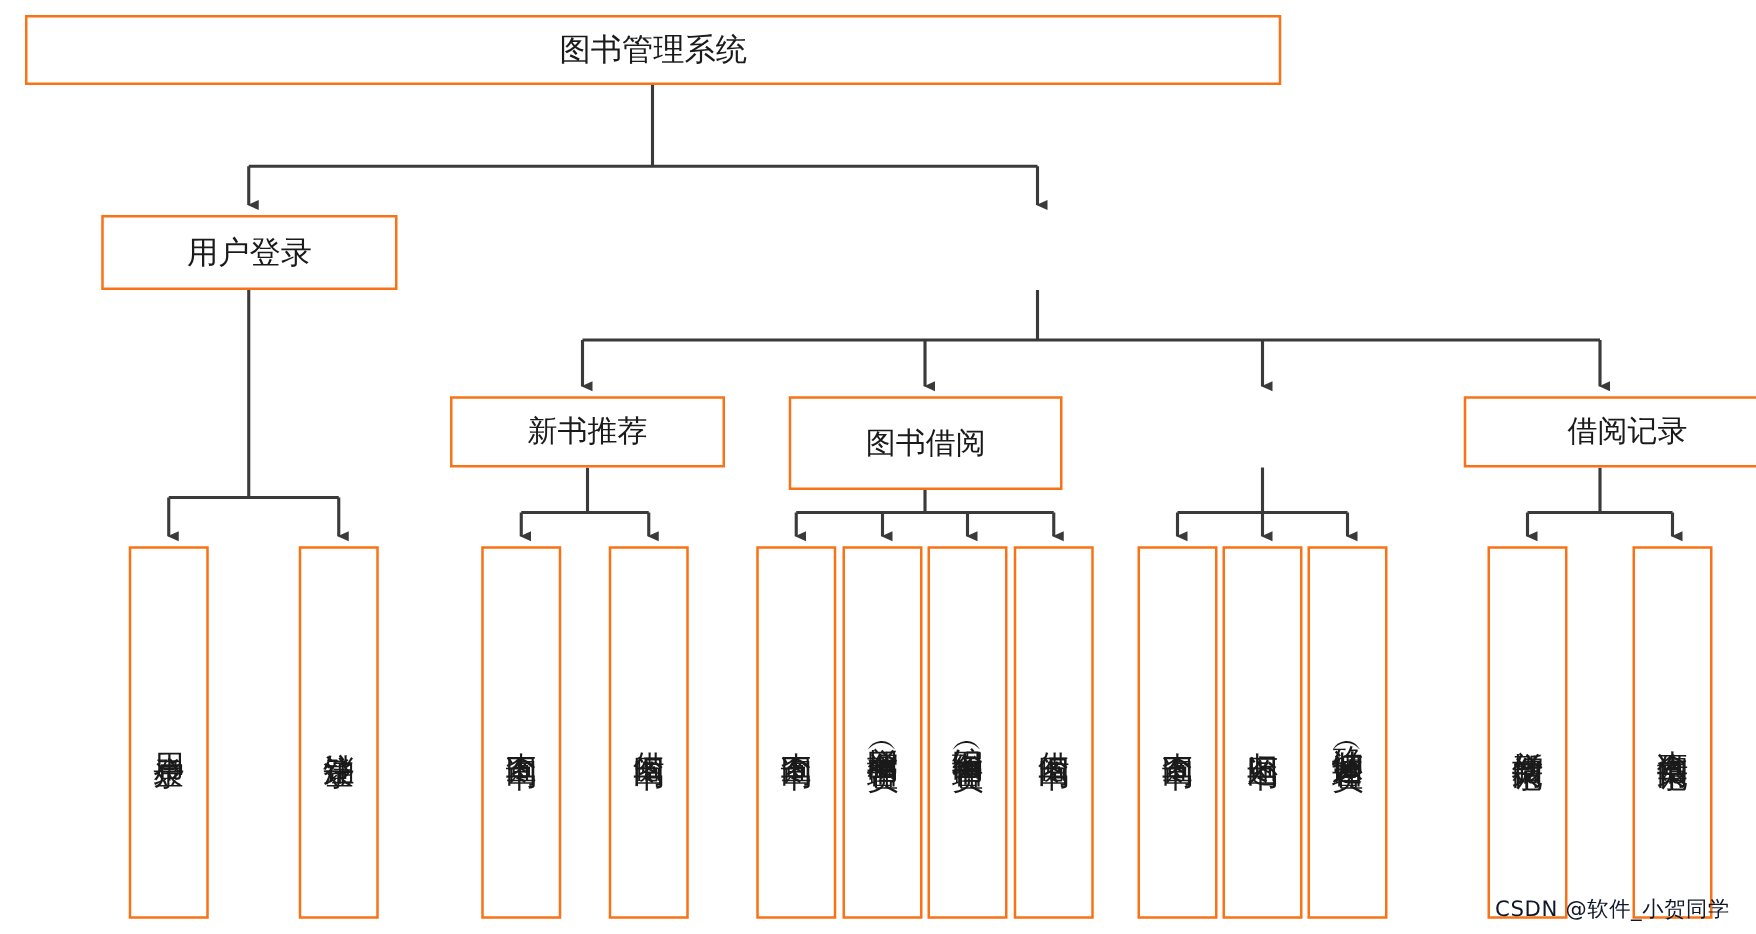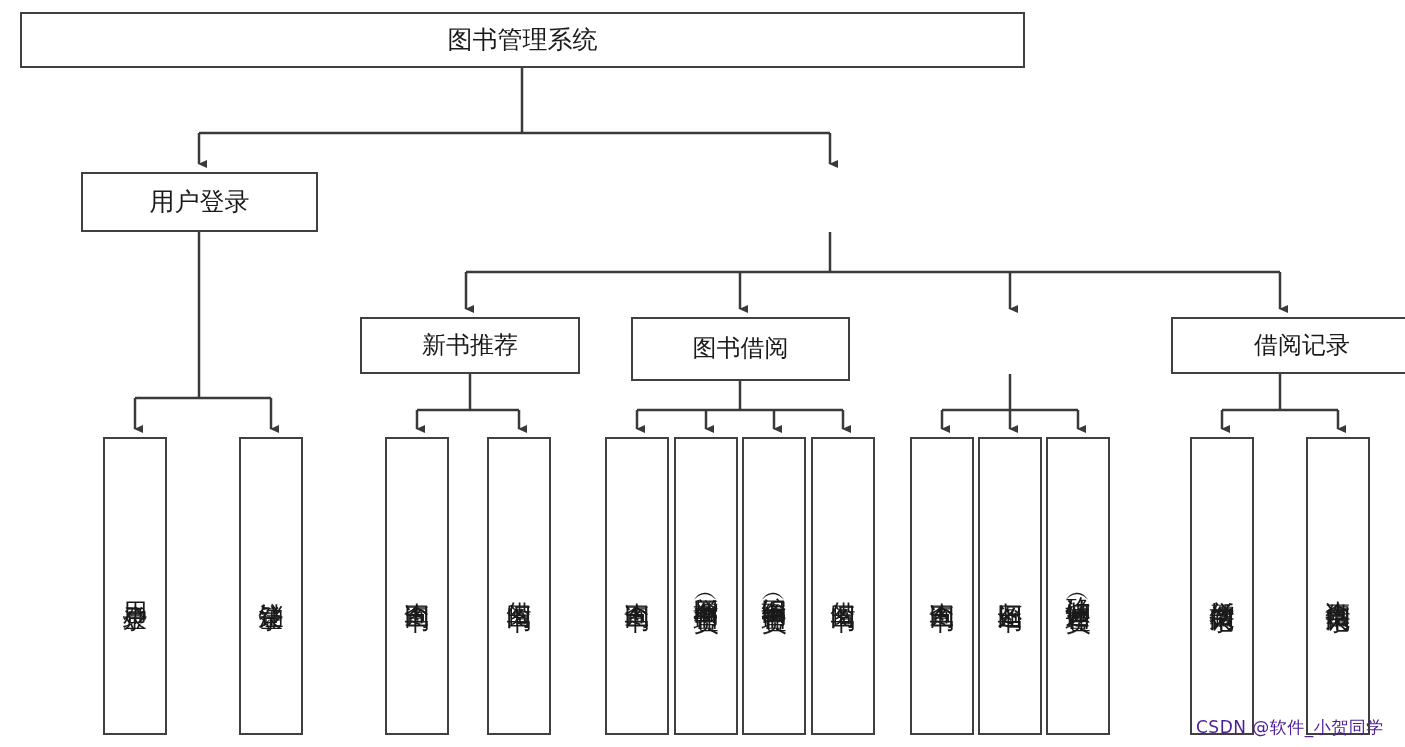--- a/index.html
+++ b/index.html
@@ -24,21 +24,21 @@
     left: 0;
     top: 0;
     width: 1405px;
     height: 747px;
     pointer-events: none;
   }
   .node {
     position: absolute;
     box-sizing: border-box;
     background: #ffffff;
-    border: 2px solid #404040;
+    border: 2px solid #f97316;
     display: flex;
     align-items: center;
     justify-content: center;
     z-index: 2;
   }
   .node-label {
     color: #1a1a1a;
     text-align: center;
     line-height: 1.15;
     white-space: nowrap;
@@ -62,21 +62,21 @@
     display: flex;
     align-items: center;
     justify-content: center;
     white-space: nowrap;
   }
   .watermark {
     position: absolute;
     left: 1196px;
     top: 716px;
     font-size: 17px;
-    color: #4c1d95;
+    color: #0f172a;
     letter-spacing: 0.5px;
     z-index: 5;
     white-space: nowrap;
   }
 </style>
 </head>
 <body>
 
 <div id="diagram-root">
 
@@ -134,21 +134,21 @@
     <span class="node-label">图书管理系统</span>
   </div>
 
   <div class="node level2" style="left:81px; top:172px; width:237px; height:60px;">
     <span class="node-label">用户登录</span>
   </div>
 
   <div class="node level3" style="left:360px; top:317px; width:220px; height:57px;">
     <span class="node-label">新书推荐</span>
   </div>
-  <div class="node level3" style="left:631px; top:317px; width:219px; height:64px;">
+  <div class="node level3" style="left:631px; top:317px; width:219px; height:75px;">
     <span class="node-label">图书借阅</span>
   </div>
   <div class="node level3" style="left:1171px; top:317px; width:252px; height:57px;padding-left:10px;">
     <span class="node-label">借阅记录</span>
   </div>
 
   <div class="node leaf" style="left:103px; top:437px; width:64px; height:298px;">
     <span class="node-label">用户登录</span>
   </div>
   <div class="node leaf" style="left:239px; top:437px; width:64px; height:298px;">

